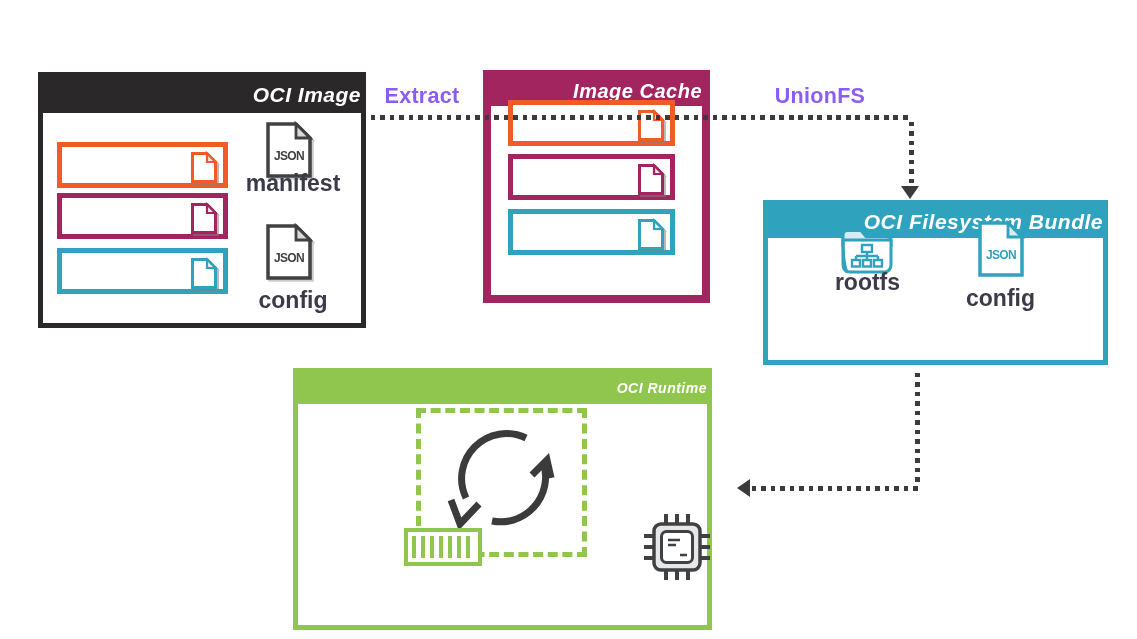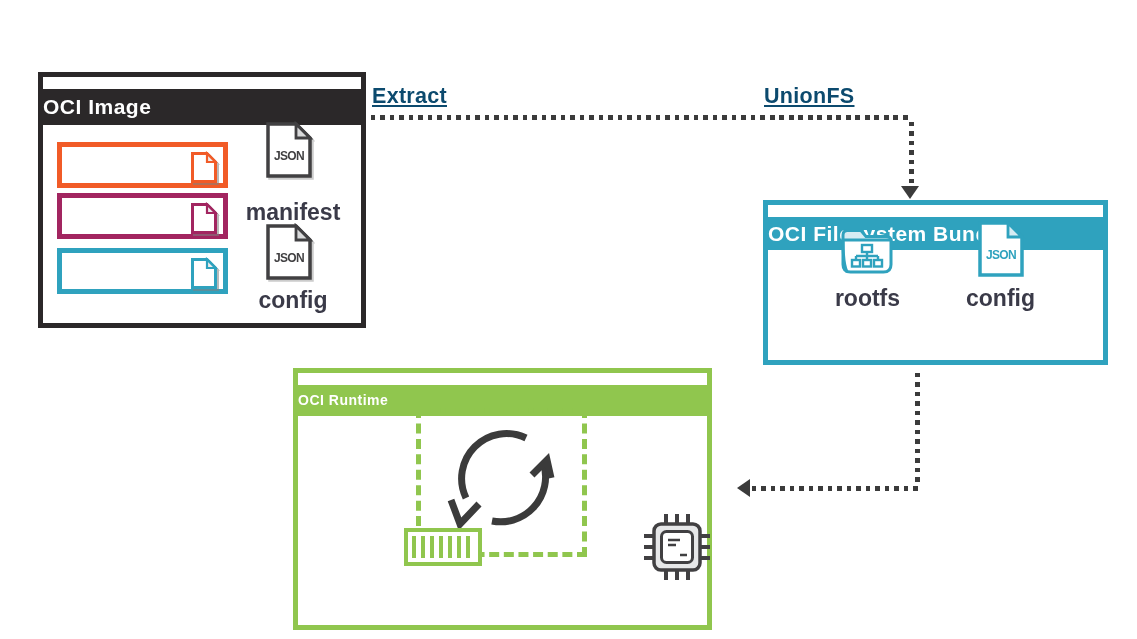--- a/index.html
+++ b/index.html
@@ -1,20 +1,20 @@
 <!DOCTYPE html>
 <html><head>
 <meta charset="utf-8">
 <style>
   html,body{margin:0;padding:0;background:#fff;}
   #canvas{position:relative;width:1137px;height:639px;background:#fff;overflow:hidden;
           font-family:"Liberation Sans",sans-serif;}
   .box{position:absolute;background:#fff;box-sizing:border-box;}
-  .box-header{position:absolute;left:0;top:12px;right:0;text-align:left;color:#fff;
-              font-weight:700;letter-spacing:.5px;}
+  .box-header{position:absolute;left:0;top:0;right:0;text-align:right;color:#fff;
+              font-weight:700;letter-spacing:.5px;font-style:italic;}
   
   #oci-image{left:38px;top:72px;width:328px;height:256px;border:5px solid #2B2829;}
   #oci-image .box-header{height:36px;line-height:36px;font-size:21px;background:#2B2829;}
   
   #image-cache{left:483px;top:70px;width:227px;height:233px;border:8px solid #A22560;}
   #image-cache .box-header{height:28px;line-height:27px;font-size:20px;background:#A22560;}
   
   #bundle{left:763px;top:200px;width:345px;height:165px;border:5px solid #2FA2BE;}
   #bundle .box-header{height:33px;line-height:33px;font-size:21px;background:#2FA2BE;}
   
@@ -30,28 +30,28 @@
   #oci-image .layer{left:14px;width:171px;}
   #oci-image .layer:nth-of-type(2){top:65px;}
   #oci-image .layer:nth-of-type(3){top:116px;}
   #oci-image .layer:nth-of-type(4){top:171px;}
   #image-cache .layer{left:17px;width:167px;}
   #image-cache .layer:nth-of-type(2){top:22px;}
   #image-cache .layer:nth-of-type(3){top:76px;}
   #image-cache .layer:nth-of-type(4){top:131px;}
 
   .diagram-label{position:absolute;color:#3A3A48;font-weight:600;font-size:23px;text-align:center;}
-  #manifest-label{left:160px;top:93px;width:180px;margin-top:29px;}
+  #manifest-label{left:160px;top:93px;width:180px;}
   #oci-config-label{left:160px;top:210px;width:180px;}
   #manifest-icon{position:absolute;left:222px;top:44px;filter:drop-shadow(2px 2px 0 rgba(128,128,128,.4));}
   #oci-config-icon{position:absolute;left:222px;top:146px;filter:drop-shadow(2px 2px 0 rgba(128,128,128,.4));}
 
   #rootfs-icon{position:absolute;left:67px;top:15px;}
   #bundle-config-icon{position:absolute;left:208px;top:15px;}
-  #rootfs-label{left:27px;top:80px;width:145px;}
+  #rootfs-label{left:27px;top:64px;width:145px;}
   #bundle-config-label{left:160px;top:80px;width:145px;}
 
   
   #container-boundary{position:absolute;left:118px;top:35px;width:171px;height:149px;
       border:5px dashed #90C64E;box-sizing:border-box;}
   #sync-icon{position:absolute;left:149px;top:47px;}
   #barcode-icon{position:absolute;left:106px;top:155px;width:78px;height:38px;background:#fff;
       border:4px solid #90C64E;box-sizing:border-box;z-index:2;}
   #barcode-icon .stripes{position:absolute;left:4px;right:4px;top:4px;bottom:4px;
       background:repeating-linear-gradient(to right,#90C64E 0 4.5px,transparent 4.5px 9px);}
@@ -64,22 +64,22 @@
       background:repeating-linear-gradient(to bottom,#3B3B3B 0 4.5px,transparent 4.5px 9.5px);}
   #line-extract{left:371px;top:115px;width:541px;}
   #line-unionfs-down{left:909px;top:122px;height:64px;}
   #line-bundle-down{left:915px;top:373px;height:111px;}
   #line-to-runtime{left:752px;top:486px;width:166px;}
   .tri{position:absolute;width:0;height:0;z-index:10;}
   #arrow-into-bundle{left:901px;top:186px;border-left:9px solid transparent;
       border-right:9px solid transparent;border-top:13px solid #3B3B3B;}
   #arrow-into-runtime{left:737px;top:479px;border-top:9px solid transparent;
       border-bottom:9px solid transparent;border-right:13px solid #3B3B3B;}
-  .flow-label{position:absolute;color:#0c4a6e;font-weight:600;font-size:21.5px;z-index:10;
-      text-align:left;letter-spacing:.3px;text-decoration:underline;}
+  .flow-label{position:absolute;color:#8b5cf6;font-weight:600;font-size:21.5px;z-index:10;
+      text-align:center;letter-spacing:.3px;}
   #extract-label{left:372px;top:84px;width:100px;}
   #unionfs-label{left:764px;top:84px;width:112px;}
 
   .json-text{font-family:"Liberation Sans",sans-serif;font-weight:700;font-size:12px;letter-spacing:-0.7px;}
 </style>
 </head>
 <body>
 
 <div id="canvas">
 
@@ -113,20 +113,42 @@
     <div class="diagram-label" id="manifest-label">manifest</div>
 
     <svg id="oci-config-icon" width="48" height="58" viewBox="0 0 48 58">
       <path d="M3 3 H31 L45 17 V55 H3 Z" fill="#fff" stroke="#414042" stroke-width="3.5"></path>
       <path d="M31 3 L45 17 H31 Z" fill="#D9DADB" stroke="#414042" stroke-width="2.8"></path>
       <text class="json-text" x="24" y="39" text-anchor="middle" fill="#414042">JSON</text>
     </svg>
     <div class="diagram-label" id="oci-config-label">config</div>
   </div>
 
+  <div class="box" id="image-cache">
+    <div class="box-header">Image Cache</div>
+
+    <div class="layer c-orange">
+      <svg width="28" height="33" viewBox="0 0 28 33">
+        <path d="M2.5 2.5 H17 L25.5 11 V30.5 H2.5 Z" fill="#fff" stroke="currentColor" stroke-width="3"></path>
+        <path d="M17 2.5 L25.5 11 H17 Z" fill="#EDEDED" stroke="currentColor" stroke-width="2.2"></path>
+      </svg>
+    </div>
+    <div class="layer c-magenta">
+      <svg width="28" height="33" viewBox="0 0 28 33">
+        <path d="M2.5 2.5 H17 L25.5 11 V30.5 H2.5 Z" fill="#fff" stroke="currentColor" stroke-width="3"></path>
+        <path d="M17 2.5 L25.5 11 H17 Z" fill="#EDEDED" stroke="currentColor" stroke-width="2.2"></path>
+      </svg>
+    </div>
+    <div class="layer c-teal">
+      <svg width="28" height="33" viewBox="0 0 28 33">
+        <path d="M2.5 2.5 H17 L25.5 11 V30.5 H2.5 Z" fill="#fff" stroke="currentColor" stroke-width="3"></path>
+        <path d="M17 2.5 L25.5 11 H17 Z" fill="#EDEDED" stroke="currentColor" stroke-width="2.2"></path>
+      </svg>
+    </div>
+  </div>
 
   <div class="box" id="bundle">
     <div class="box-header">OCI Filesystem Bundle</div>
 
     <svg id="rootfs-icon" width="64" height="58" viewBox="0 0 64 58">
       <path d="M8 15 Q8 10.5 12.5 10.5 H26 L31 16.5 H51 Q56 16.5 56 21 V25 H8 Z" fill="#D6ECF3" stroke="#2FA2BE" stroke-width="3"></path>
       <path d="M8 20 H56 V44.5 Q56 52 48.5 52 H15.5 Q8 52 8 44.5 Z" fill="#fff" stroke="#2FA2BE" stroke-width="3"></path>
       <path d="M8 20 Q8 44 12 52" fill="none" stroke="#2FA2BE" stroke-width="3"></path>
       <g fill="#fff" stroke="#2FA2BE" stroke-width="2.4">
         <rect x="27" y="25" width="10" height="7"></rect>

